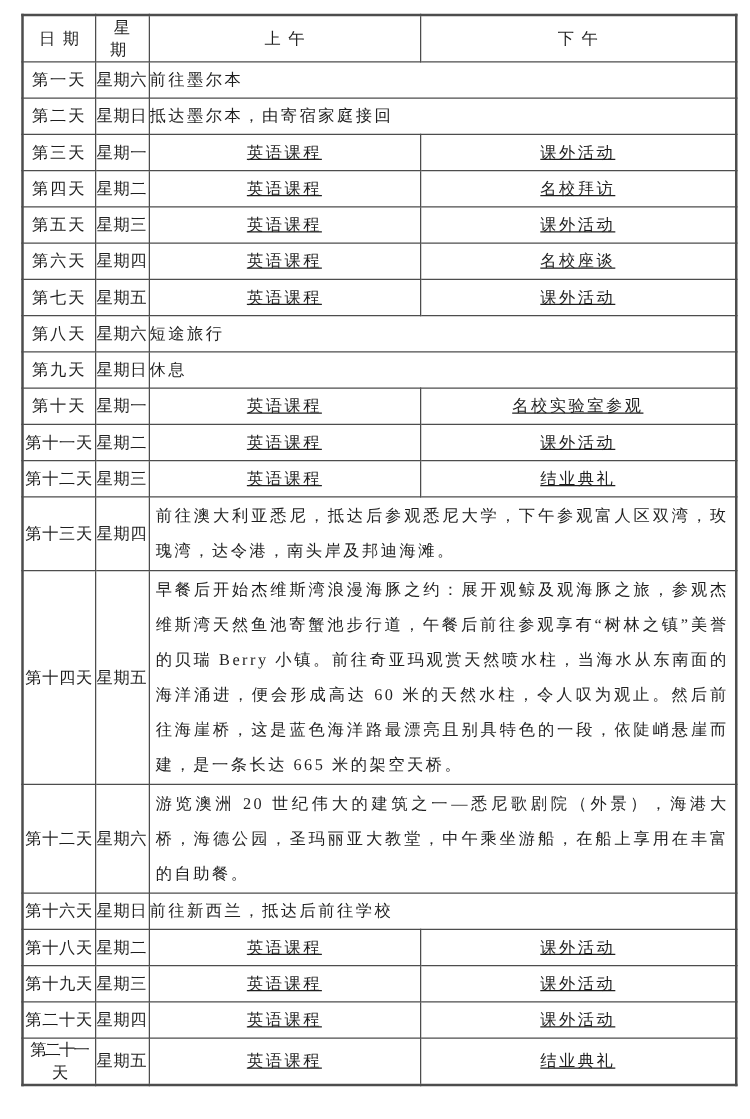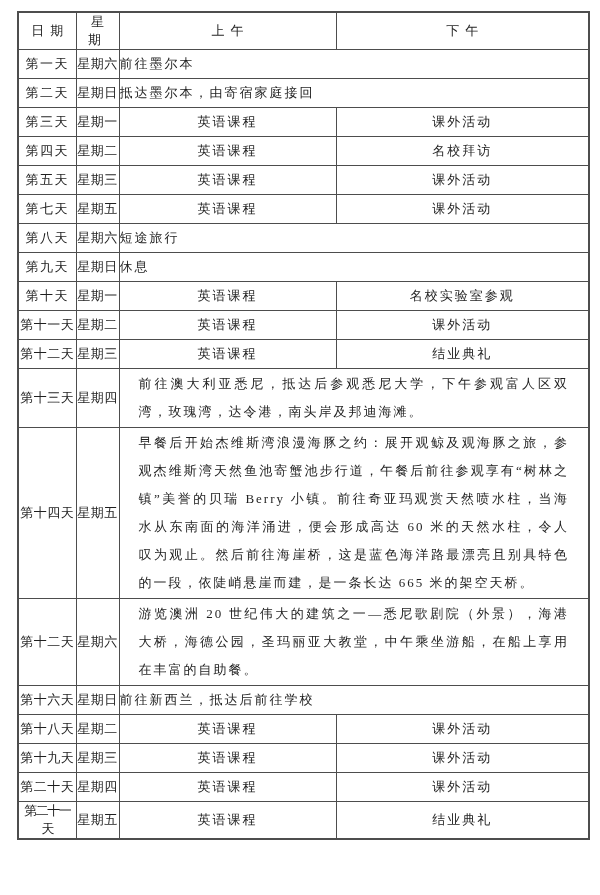--- a/index.html
+++ b/index.html
@@ -41,31 +41,31 @@
     height: 28px;
     text-align: center;
     letter-spacing: 6px;
     text-indent: 6px;
   }
   .itinerary td { height: 28px; }
   .c-date { text-align: center; letter-spacing: 1.5px; }
   .c-date.mid { letter-spacing: 0.5px; margin-left: 20px; }
   .c-date.tight { letter-spacing: -1.5px; }
   .c-week { text-align: center; letter-spacing: 0.5px; margin-top: 28px; }
-  .c-am, .c-pm { text-align: center; letter-spacing: 2px; }
+  .c-am, .c-pm { text-align: center; letter-spacing: 2px; text-decoration: underline; }
   .c-merged {
     text-align: left;
     padding: 0 3px;
     letter-spacing: 2px;
   }
   .c-merged.para {
     height: auto;
     text-align: justify;
     line-height: 28px;
-    padding: 1px 19px;
+    padding: 1px 5px;
   }
 </style>
 </head>
 <body>
 
 <div class="page">
   <table class="itinerary">
     <colgroup>
       <col style="width:58px">
       <col style="width:43px">
@@ -103,20 +103,26 @@
           <td class="c-am">英语课程</td>
           <td class="c-pm">名校拜访</td>
         </tr>
         <tr>
           <td class="c-date">第五天</td>
           <td class="c-week">星期三</td>
           <td class="c-am">英语课程</td>
           <td class="c-pm">课外活动</td>
         </tr>
         <tr>
+          <td class="c-date">第六天</td>
+          <td class="c-week">星期四</td>
+          <td class="c-am">英语课程</td>
+          <td class="c-pm">名校座谈</td>
+        </tr>
+        <tr>
           <td class="c-date">第七天</td>
           <td class="c-week">星期五</td>
           <td class="c-am">英语课程</td>
           <td class="c-pm">课外活动</td>
         </tr>
         <tr>
           <td class="c-date">第八天</td>
           <td class="c-week">星期六</td>
           <td class="c-merged" colspan="2">短途旅行</td>
         </tr>

